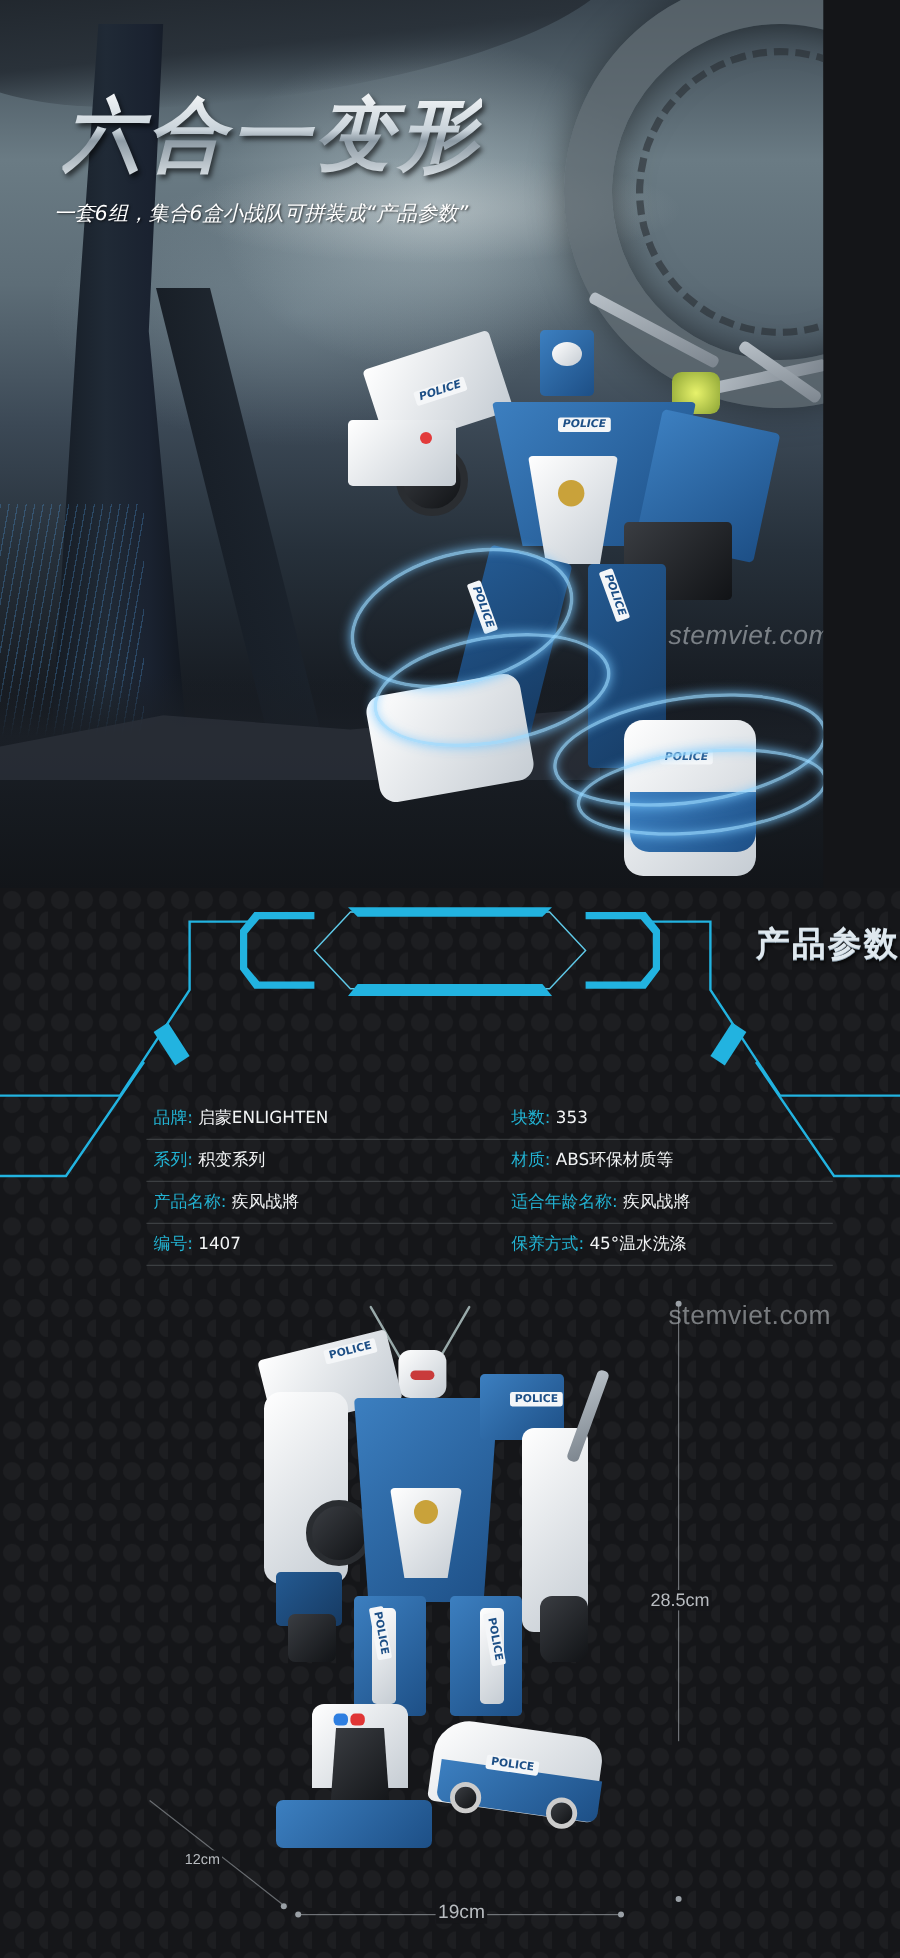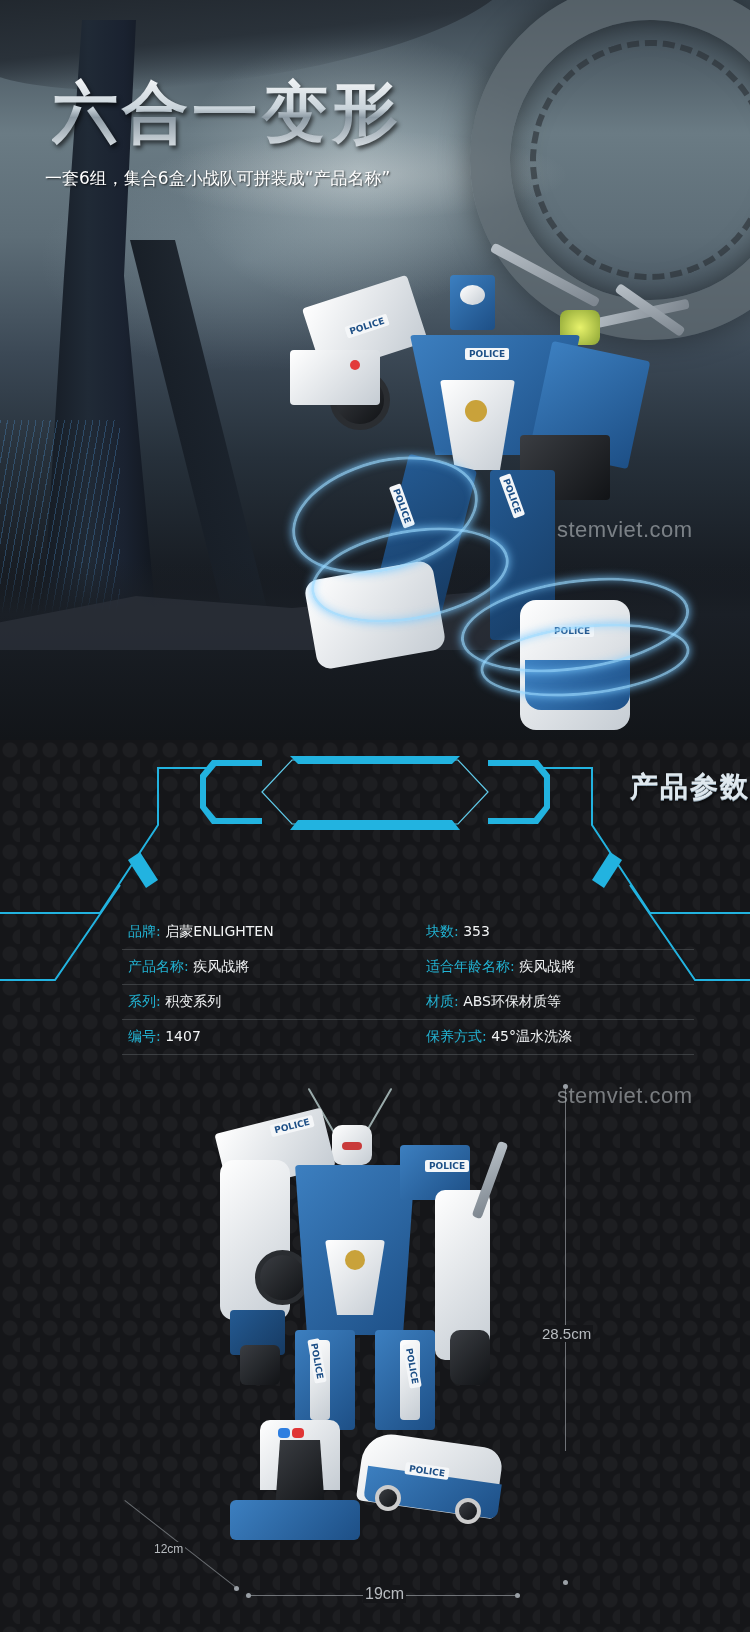--- a/index.html
+++ b/index.html
@@ -1,23 +1,24 @@
 <!DOCTYPE html>
 <html><head>
 <meta charset="utf-8">
 <style>
   * { box-sizing: border-box; margin: 0; padding: 0; }
   body { width: 750px; height: 1632px; background: #141518; font-family: "DejaVu Sans", "Liberation Sans", sans-serif; overflow: hidden; position: relative; }
 
   
-  .hero { position: absolute; left: 0; top: 0; width: 750px; height: 740px; overflow: hidden;
+  .hero { position: absolute; left: 0; top: 0; width: 686px; height: 740px; overflow: hidden;
     background:
       radial-gradient(ellipse 260px 200px at 360px 170px, rgba(190,205,210,0.55), rgba(0,0,0,0) 70%),
       radial-gradient(ellipse 300px 160px at 250px 260px, rgba(150,170,180,0.35), rgba(0,0,0,0) 70%),
       linear-gradient(180deg, #3a4650 0%, #6a7b84 18%, #5d6d77 32%, #3b4855 48%, #26303a 62%, #15191f 80%, #111316 100%);
+    font-style: italic;
   }
   .hero .cloud-band { position: absolute; left: 150px; top: 130px; width: 420px; height: 90px; border-radius: 50%;
     background: radial-gradient(ellipse at center, rgba(220,225,225,0.35), rgba(0,0,0,0) 70%); }
   .hero .overhang { position: absolute; left: -40px; top: -70px; width: 560px; height: 150px; border-radius: 0 0 60% 40%;
     background: linear-gradient(180deg, #1b2026 0%, #2a323a 70%, rgba(42,50,58,0) 100%); transform: rotate(-6deg); }
   .hero .tower { position: absolute; left: 40px; top: 20px; width: 120px; height: 640px;
     background: linear-gradient(90deg, #141a22 0%, #202a36 40%, #1a2230 70%, #10151c 100%);
     clip-path: polygon(35% 0, 80% 0, 70% 40%, 100% 100%, 0 100%, 20% 40%); }
   .hero .tower2 { position: absolute; left: 130px; top: 240px; width: 150px; height: 420px;
     background: linear-gradient(90deg, rgba(20,26,34,0.95), rgba(28,36,46,0.8));
@@ -89,21 +90,21 @@
   <div class="overhang"></div>
   <div class="ring-structure"></div>
   <div class="tower"></div>
   <div class="tower2"></div>
   <div class="circuit"></div>
   <div class="ground"></div>
   <div class="ground-ridge"></div>
 
   <div class="hero-title">六合一变形</div>
   <div class="hero-desc">
-    <div class="line">一套6组，集合6盒小战队可拼装成“产品名称”</div>
+    <div class="line">一套6组，集合6盒小战队可拼装成“产品参数”</div>
   </div>
 
   <div class="robot" style="left:290px; top:240px; width:420px; height:500px;">
 
     <div class="part grey" style="left:195px; top:30px; width:120px; height:10px; transform:rotate(28deg);"></div>
     <div class="part grey" style="left:290px; top:70px; width:110px; height:10px; transform:rotate(-12deg);"></div>
     <div class="part grey" style="left:320px; top:65px; width:80px; height:10px; transform:rotate(35deg);"></div>
     <div class="part" style="left:270px; top:70px; width:40px; height:35px; background:radial-gradient(circle,#e7f26b,#8aa233); border-radius:8px;"></div>
 
     <div class="part white" style="left:20px; top:50px; width:110px; height:70px; transform:rotate(-18deg);"></div>
@@ -176,36 +177,36 @@
       <span class="spec-label">品牌:</span>
       <span class="spec-value">启蒙ENLIGHTEN</span>
     </div>
     <div class="spec-cell right">
       <span class="spec-label">块数:</span>
       <span class="spec-value">353</span>
     </div>
   </div>
   <div class="spec-row">
     <div class="spec-cell left">
+      <span class="spec-label">系列:</span>
+      <span class="spec-value">积变系列</span>
+    </div>
+    <div class="spec-cell right">
+      <span class="spec-label">材质:</span>
+      <span class="spec-value">ABS环保材质等</span>
+    </div>
+  </div>
+  <div class="spec-row">
+    <div class="spec-cell left">
       <span class="spec-label">产品名称:</span>
       <span class="spec-value">疾风战將</span>
     </div>
     <div class="spec-cell right">
       <span class="spec-label">适合年龄名称:</span>
       <span class="spec-value">疾风战將</span>
-    </div>
-  </div>
-  <div class="spec-row">
-    <div class="spec-cell left">
-      <span class="spec-label">系列:</span>
-      <span class="spec-value">积变系列</span>
-    </div>
-    <div class="spec-cell right">
-      <span class="spec-label">材质:</span>
-      <span class="spec-value">ABS环保材质等</span>
     </div>
   </div>
   <div class="spec-row">
     <div class="spec-cell left">
       <span class="spec-label">编号:</span>
       <span class="spec-value">1407</span>
     </div>
     <div class="spec-cell right">
       <span class="spec-label">保养方式:</span>
       <span class="spec-value">45°温水洗涤</span>

